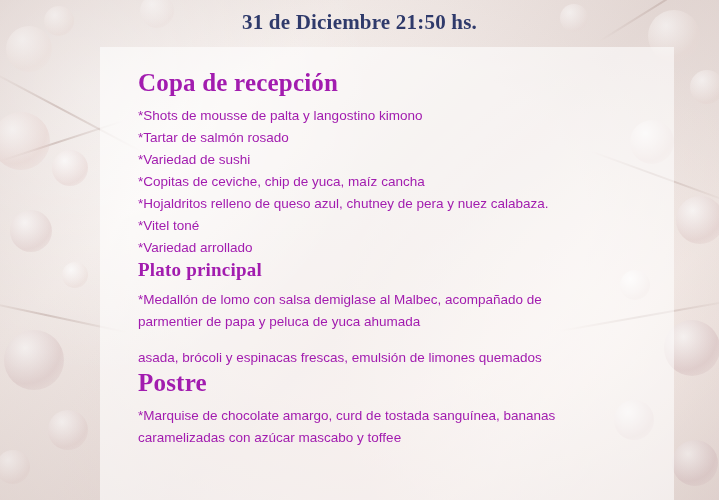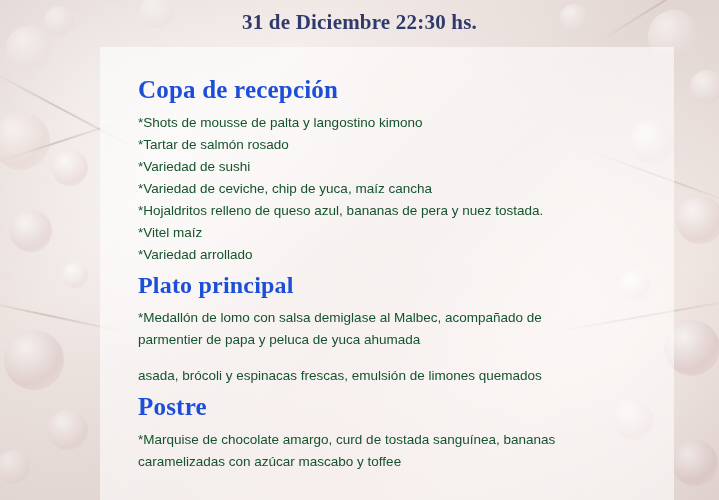--- a/index.html
+++ b/index.html
@@ -68,39 +68,39 @@
     width: 574px;
     height: 453px;
     background: rgba(255,255,255,0.58);
     z-index: 4;
   }
   .panel-inner {
     position: relative;
     padding: 22px 30px 0 38px;
   }
   h2.section-title {
-    margin: 7px 0 8px 0;
+    margin: 0 0 8px 0;
     font-family: "Liberation Serif", serif;
     font-weight: bold;
-    color: #1d4ed8;
+    color: #a21caf;
     letter-spacing: 0.2px;
   }
   .title-lg { font-size: 25px; margin-top: 4px; }
-  .title-md { font-size: 24px; margin-top: 26px; }
+  .title-md { font-size: 19px; margin-top: 26px; }
   .title-sm { font-size: 25px; margin-top: 26px; }
   ul.items {
     list-style: none;
     margin: 0;
     padding: 0;
   }
   ul.items li {
     font-family: "Liberation Sans", sans-serif;
     font-size: 13.5px;
     line-height: 21px;
-    color: #14532d;
+    color: #a21caf;
     margin: 0 0 1px 0;
     max-width: 470px;
   }
   .gap-block { height: 13px; }
 </style>
 </head>
 <body>
 
 <div class="page">
 
@@ -130,33 +130,33 @@
   <div class="bokeh" style="left:620px; top:270px; width:30px; height:30px; background:radial-gradient(circle at 35% 30%, rgba(255,255,255,0.9), rgba(228,206,204,0.3) 70%, rgba(255,255,255,0));"></div>
   <div class="bokeh" style="left:664px; top:320px; width:56px; height:56px; background:radial-gradient(circle at 35% 30%, rgba(255,255,255,0.8), rgba(206,176,180,0.4) 62%, rgba(255,255,255,0));"></div>
   <div class="bokeh" style="left:614px; top:400px; width:40px; height:40px; background:radial-gradient(circle at 35% 30%, rgba(255,255,255,0.85), rgba(214,186,188,0.35) 66%, rgba(255,255,255,0));"></div>
   <div class="bokeh" style="left:672px; top:440px; width:46px; height:46px; background:radial-gradient(circle at 35% 30%, rgba(255,255,255,0.8), rgba(204,174,180,0.38) 62%, rgba(255,255,255,0));"></div>
 
   <div class="bokeh" style="left:140px; top:-6px; width:34px; height:34px; background:radial-gradient(circle at 35% 30%, rgba(255,255,255,0.75), rgba(236,222,220,0.25) 70%, rgba(255,255,255,0));"></div>
   <div class="bokeh" style="left:560px; top:4px; width:28px; height:28px; background:radial-gradient(circle at 35% 30%, rgba(255,255,255,0.75), rgba(236,222,220,0.25) 70%, rgba(255,255,255,0));"></div>
 
   <div class="vignette"></div>
 
-  <div class="header-date">31 de Diciembre 22:30 hs.</div>
+  <div class="header-date">31 de Diciembre 21:50 hs.</div>
 
   <div class="panel">
     <div class="panel-inner">
 
       <h2 class="section-title title-lg">Copa de recepción</h2>
       <ul class="items">
         <li>*Shots de mousse de palta y langostino kimono</li>
         <li>*Tartar de salmón rosado</li>
         <li>*Variedad de sushi</li>
-        <li>*Variedad de ceviche, chip de yuca, maíz cancha</li>
-        <li>*Hojaldritos relleno de queso azul, bananas de pera y nuez tostada.</li>
-        <li>*Vitel maíz</li>
+        <li>*Copitas de ceviche, chip de yuca, maíz cancha</li>
+        <li>*Hojaldritos relleno de queso azul, chutney de pera y nuez calabaza.</li>
+        <li>*Vitel toné</li>
         <li>*Variedad arrollado</li>
       </ul>
 
       <h2 class="section-title title-md">Plato principal</h2>
       <ul class="items">
         <li>*Medallón de lomo con salsa demiglase al Malbec, acompañado de</li>
         <li>parmentier de papa y  peluca de yuca ahumada</li>
         <li class="gap-block"></li>
         <li>asada, brócoli y espinacas frescas, emulsión de limones quemados</li>
       </ul>

